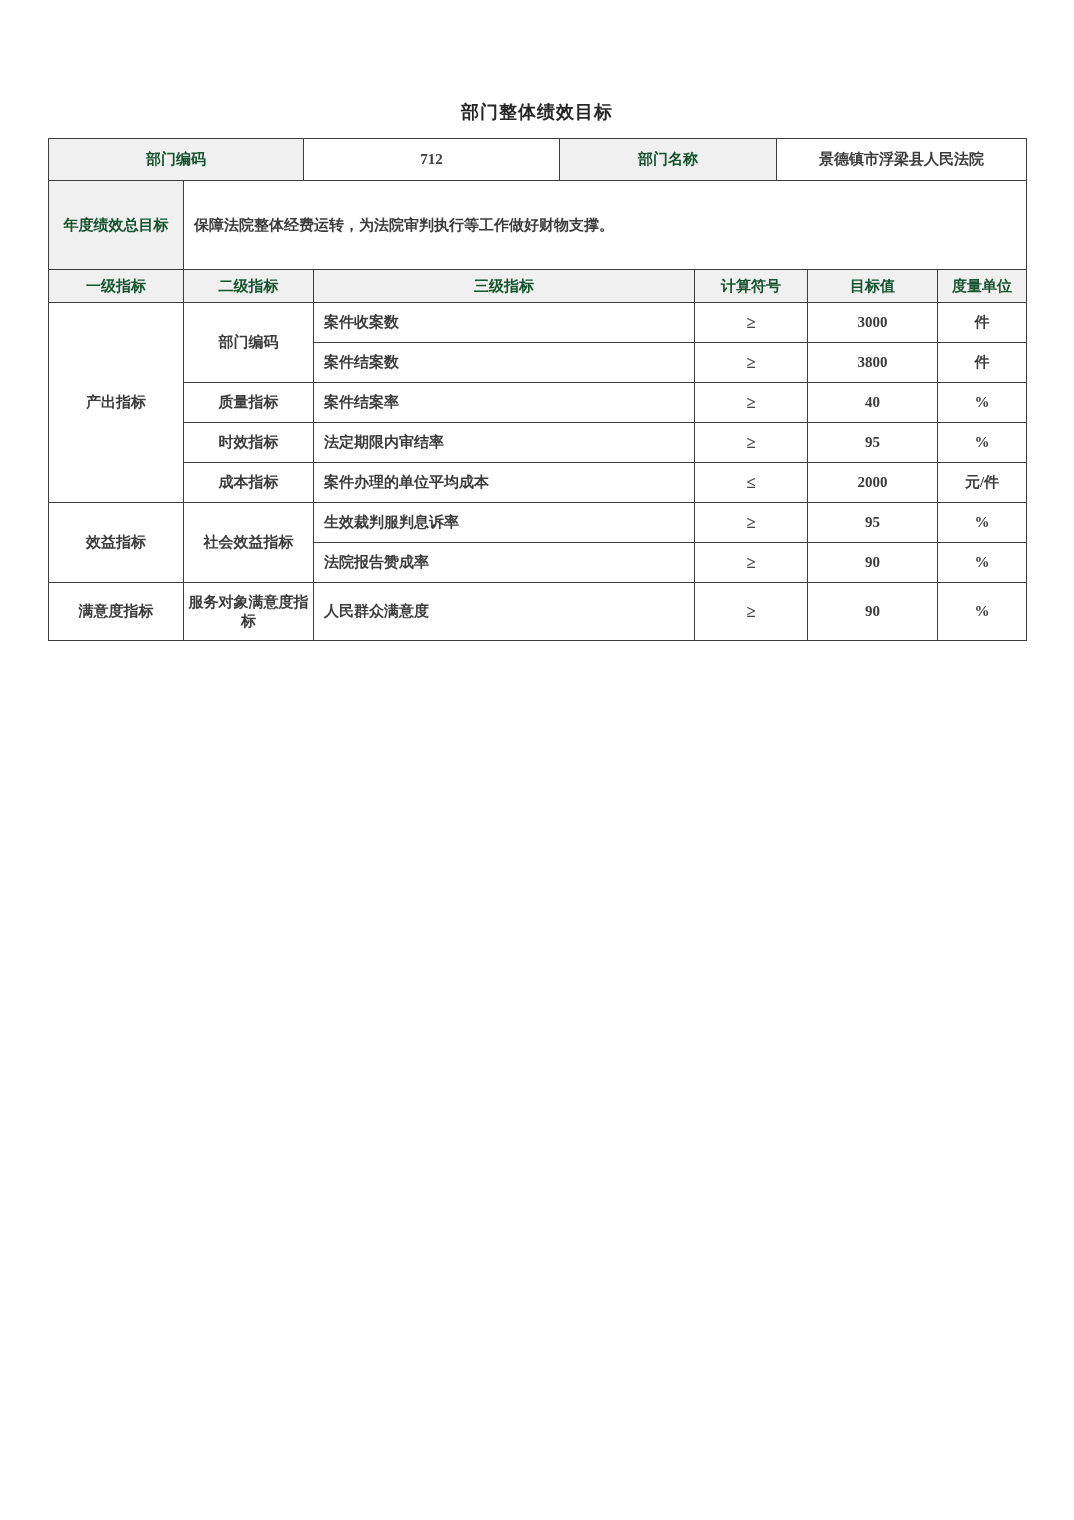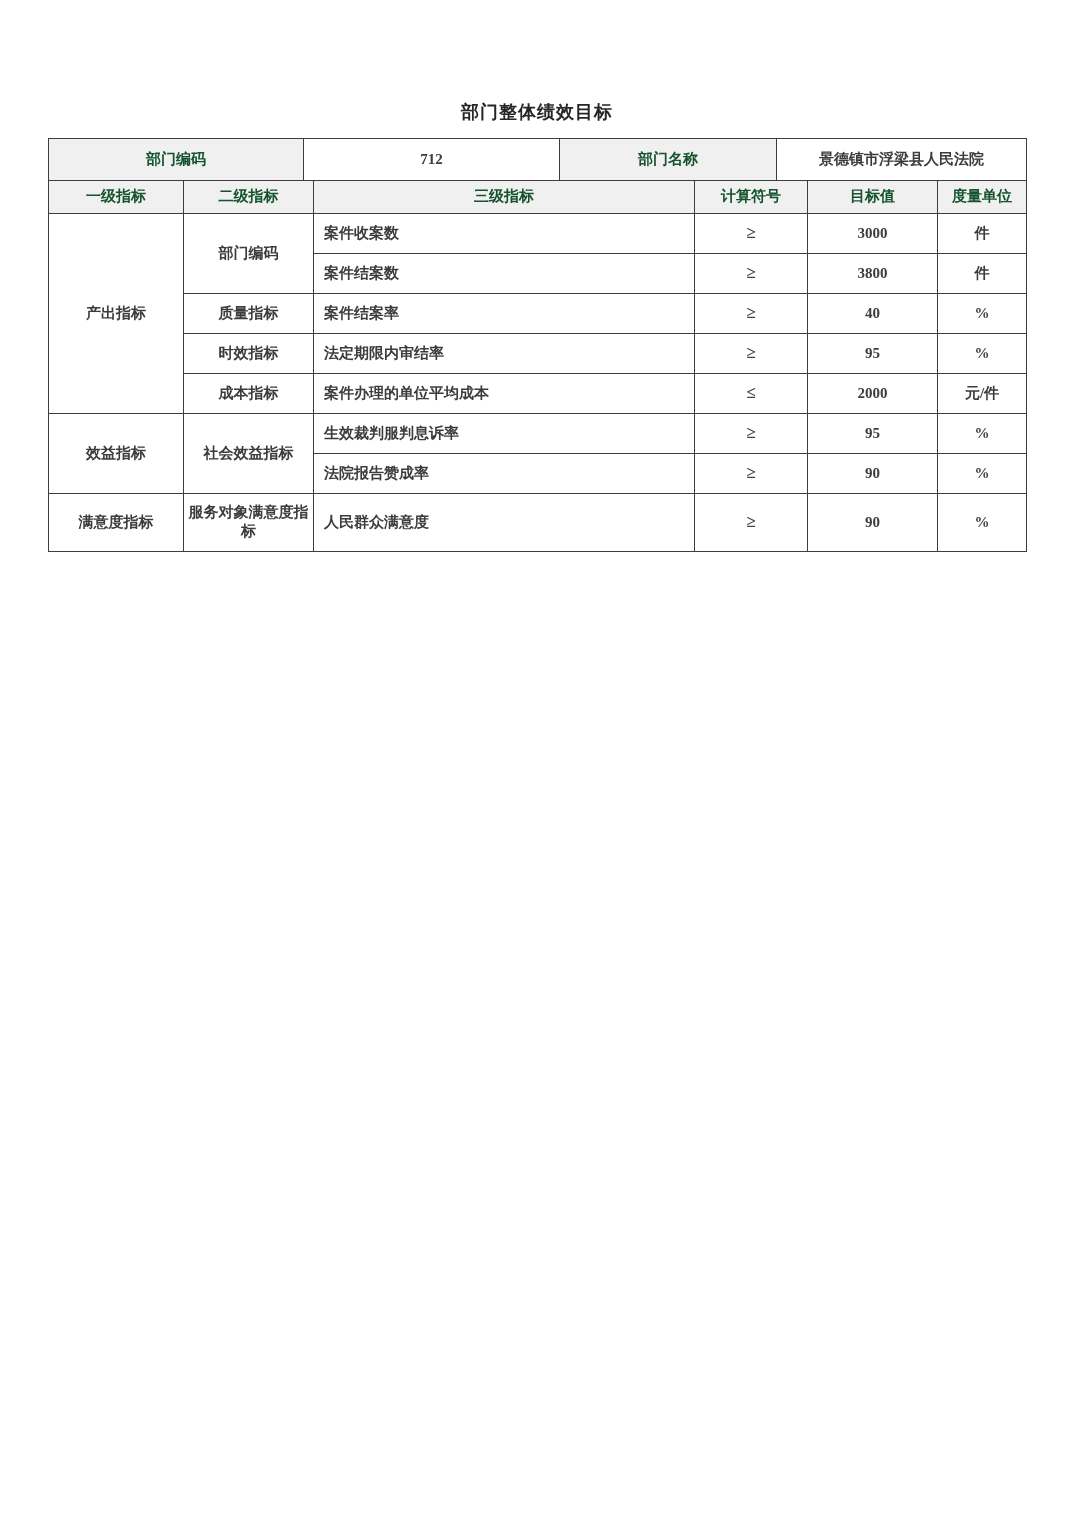--- a/index.html
+++ b/index.html
@@ -79,20 +79,32 @@
     <tbody>
         <tr>
       <td class="hd">部门编码</td>
       <td>712</td>
       <td class="hd">部门名称</td>
       <td>景德镇市浮梁县人民法院</td>
     </tr>
   </tbody>
     </table>
 
+  <table class="tbl goal-tbl">
+    <colgroup>
+      <col style="width:135px">
+        <col style="width:843px">
+    </colgroup>
+    <tbody>
+        <tr>
+      <td class="hd">年度绩效总目标</td>
+      <td class="left">保障法院整体经费运转，为法院审判执行等工作做好财物支撑。</td>
+    </tr>
+  </tbody>
+    </table>
 
   <table class="tbl main-tbl">
     <colgroup>
       <col style="width:135px">
         <col style="width:130px">
         <col style="width:381px">
       <col style="width:113px">
         <col style="width:130px">
         <col style="width:89px">
     </colgroup>

